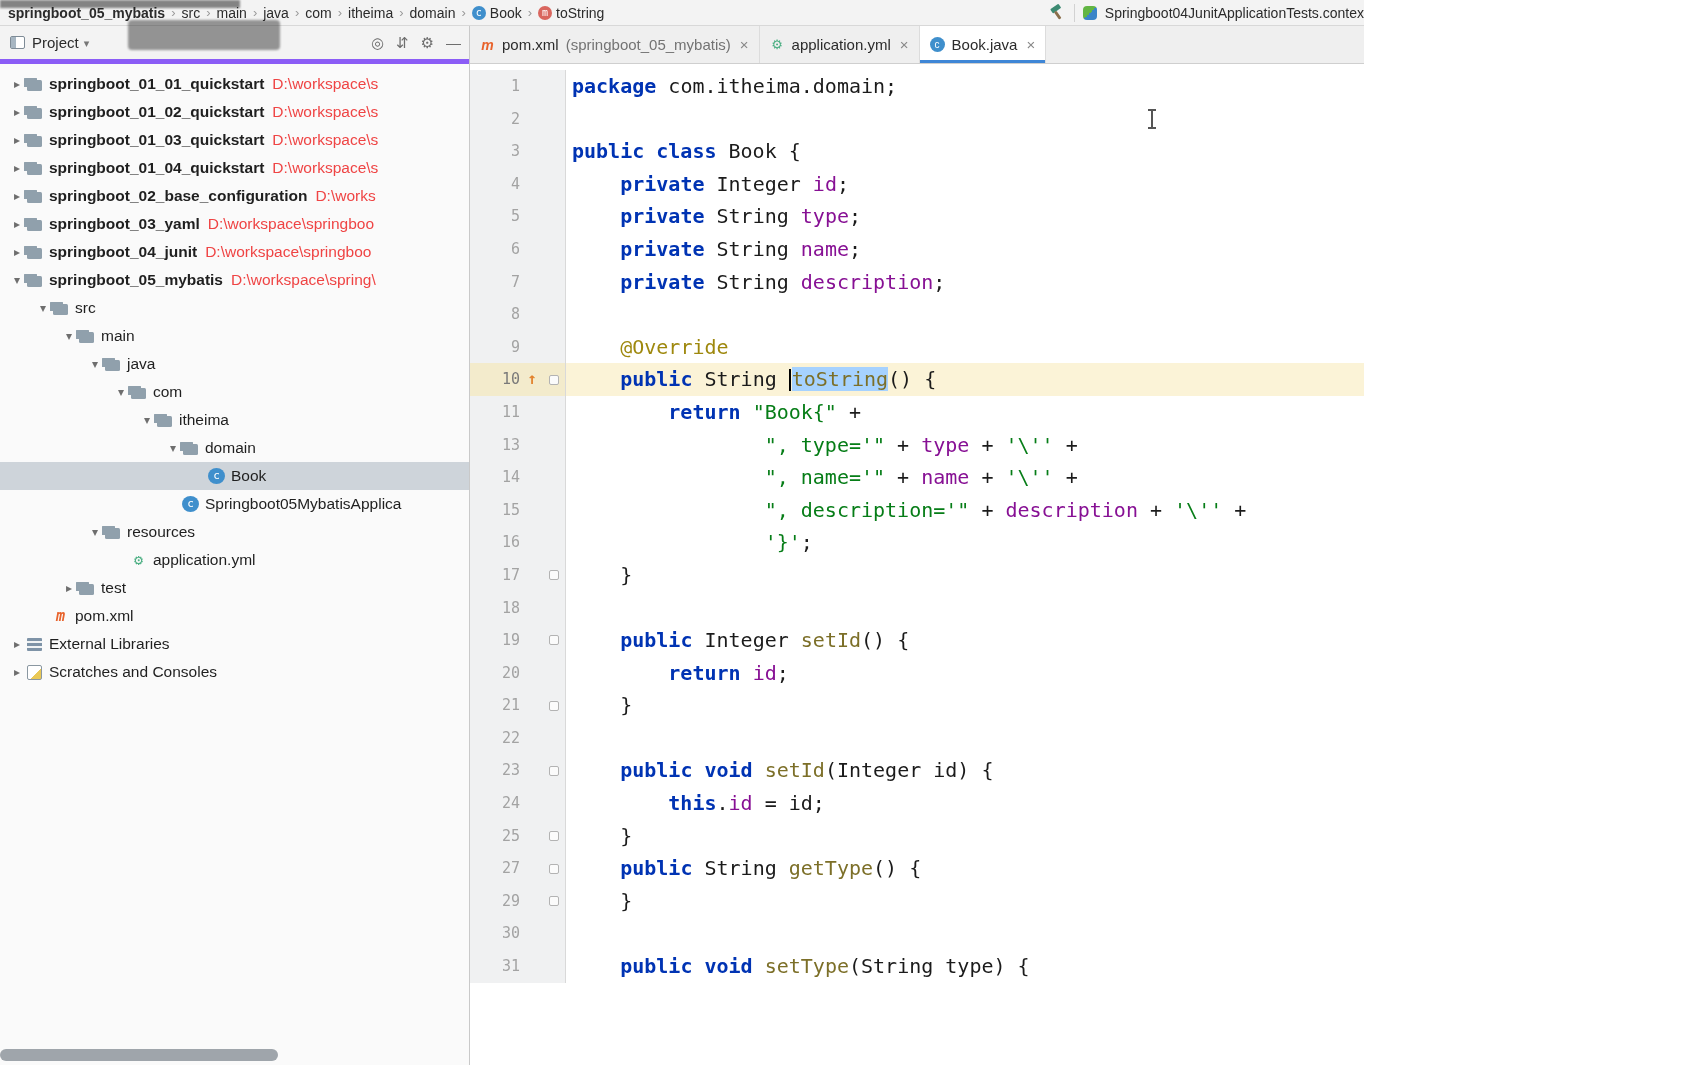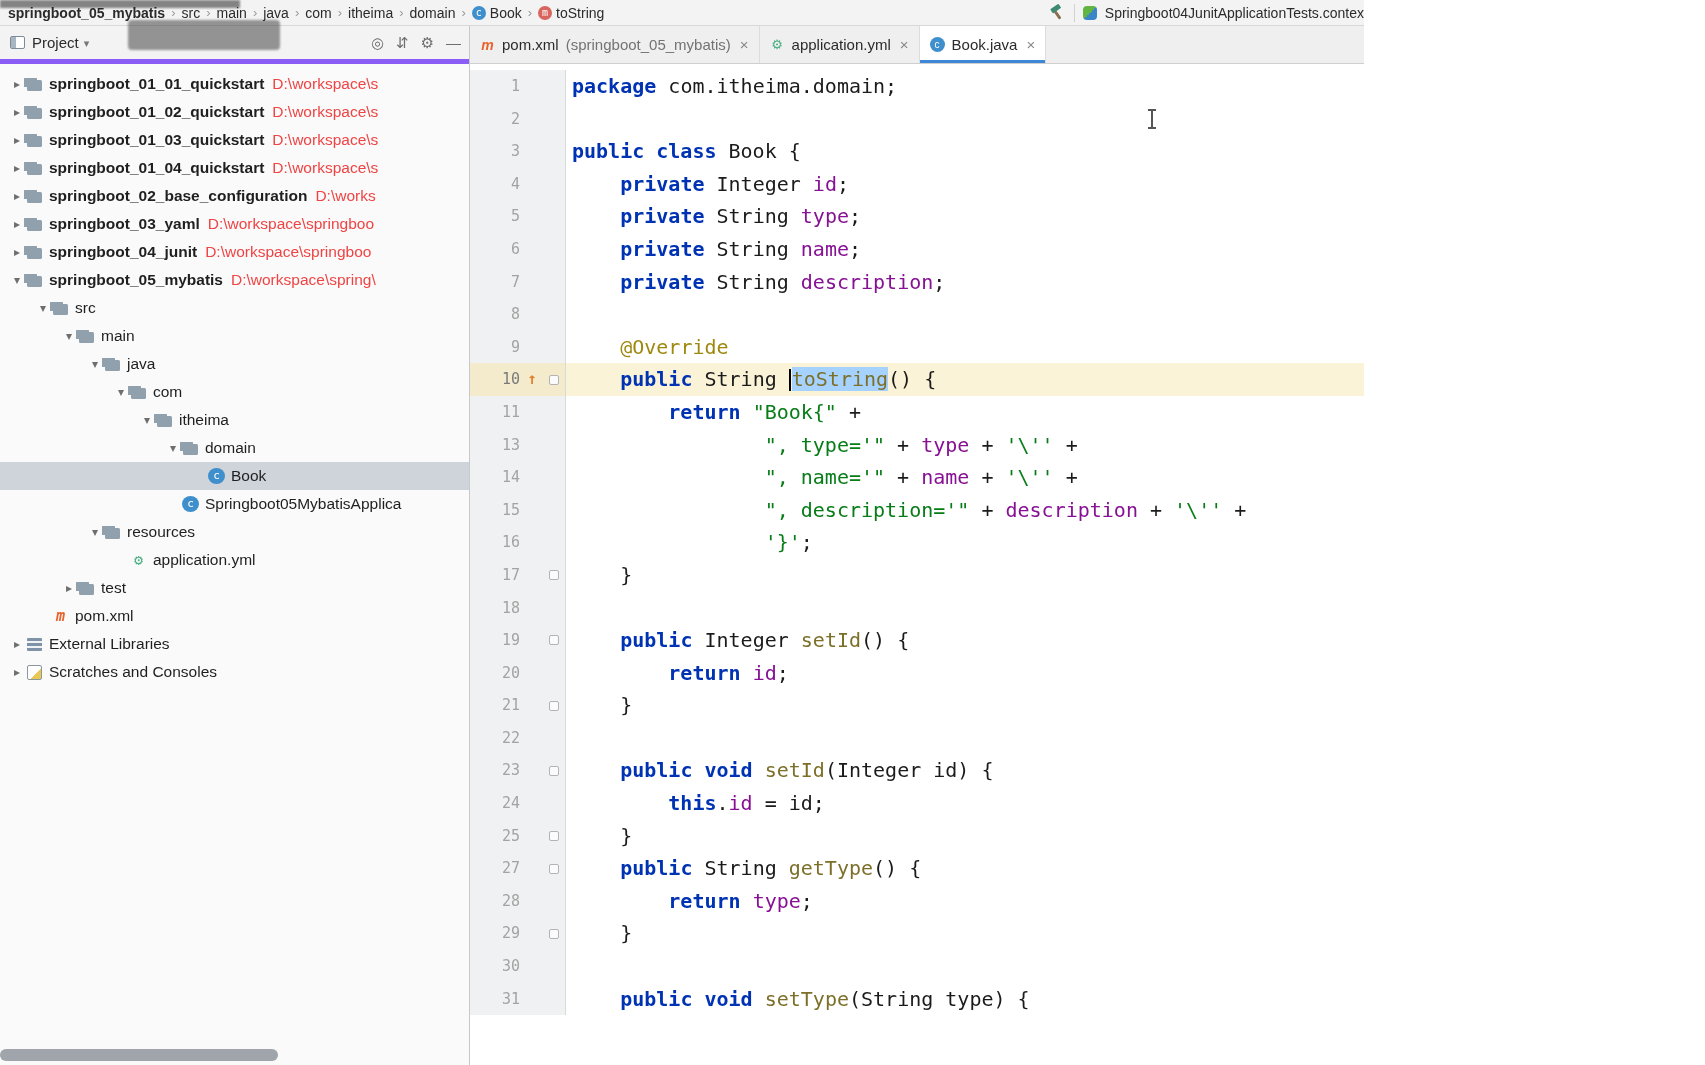--- a/index.html
+++ b/index.html
@@ -347,21 +347,20 @@
             <div class="code-row"><div class="gutter"><span class="lnum">17</span><span class="gslot"></span><span class="fslot"><span class="fold-mark"></span></span></div><div class="code"><span class="tok-pl">    }</span></div></div>
             <div class="code-row"><div class="gutter"><span class="lnum">18</span><span class="gslot"></span><span class="fslot"></span></div><div class="code"></div></div>
             <div class="code-row"><div class="gutter"><span class="lnum">19</span><span class="gslot"></span><span class="fslot"><span class="fold-mark"></span></span></div><div class="code"><span class="tok-pl">    </span><span class="tok-kw">public</span><span class="tok-pl"> Integer </span><span class="tok-mtd">setId</span><span class="tok-pl">() {</span></div></div>
             <div class="code-row"><div class="gutter"><span class="lnum">20</span><span class="gslot"></span><span class="fslot"></span></div><div class="code"><span class="tok-pl">        </span><span class="tok-kw">return</span><span class="tok-pl"> </span><span class="tok-fld">id</span><span class="tok-pl">;</span></div></div>
             <div class="code-row"><div class="gutter"><span class="lnum">21</span><span class="gslot"></span><span class="fslot"><span class="fold-mark"></span></span></div><div class="code"><span class="tok-pl">    }</span></div></div>
             <div class="code-row"><div class="gutter"><span class="lnum">22</span><span class="gslot"></span><span class="fslot"></span></div><div class="code"></div></div>
             <div class="code-row"><div class="gutter"><span class="lnum">23</span><span class="gslot"></span><span class="fslot"><span class="fold-mark"></span></span></div><div class="code"><span class="tok-pl">    </span><span class="tok-kw">public void</span><span class="tok-pl"> </span><span class="tok-mtd">setId</span><span class="tok-pl">(Integer id) {</span></div></div>
             <div class="code-row"><div class="gutter"><span class="lnum">24</span><span class="gslot"></span><span class="fslot"></span></div><div class="code"><span class="tok-pl">        </span><span class="tok-kw">this</span><span class="tok-pl">.</span><span class="tok-fld">id</span><span class="tok-pl"> = id;</span></div></div>
             <div class="code-row"><div class="gutter"><span class="lnum">25</span><span class="gslot"></span><span class="fslot"><span class="fold-mark"></span></span></div><div class="code"><span class="tok-pl">    }</span></div></div>
             <div class="code-row"><div class="gutter"><span class="lnum">27</span><span class="gslot"></span><span class="fslot"><span class="fold-mark"></span></span></div><div class="code"><span class="tok-pl">    </span><span class="tok-kw">public</span><span class="tok-pl"> String </span><span class="tok-mtd">getType</span><span class="tok-pl">() {</span></div></div>
-            <div class="code-row"><div class="gutter"><span class="lnum">28</span><span class="gslot"></span><span class="fslot"></span></div><div class="code"><span class="tok-pl">        </span><span class="tok-kw">return</span><span class="tok-pl"> </span><span class="tok-fld">type</span><span class="tok-pl">;</span></div></div>
             <div class="code-row"><div class="gutter"><span class="lnum">29</span><span class="gslot"></span><span class="fslot"><span class="fold-mark"></span></span></div><div class="code"><span class="tok-pl">    }</span></div></div>
             <div class="code-row"><div class="gutter"><span class="lnum">30</span><span class="gslot"></span><span class="fslot"></span></div><div class="code"></div></div>
             <div class="code-row"><div class="gutter"><span class="lnum">31</span><span class="gslot"></span><span class="fslot"></span></div><div class="code"><span class="tok-pl">    </span><span class="tok-kw">public void</span><span class="tok-pl"> </span><span class="tok-mtd">setType</span><span class="tok-pl">(String type) {</span></div></div>
           </div>
         <div class="ibeam"></div>
       </div>
     </div>
 
   </div>
 

